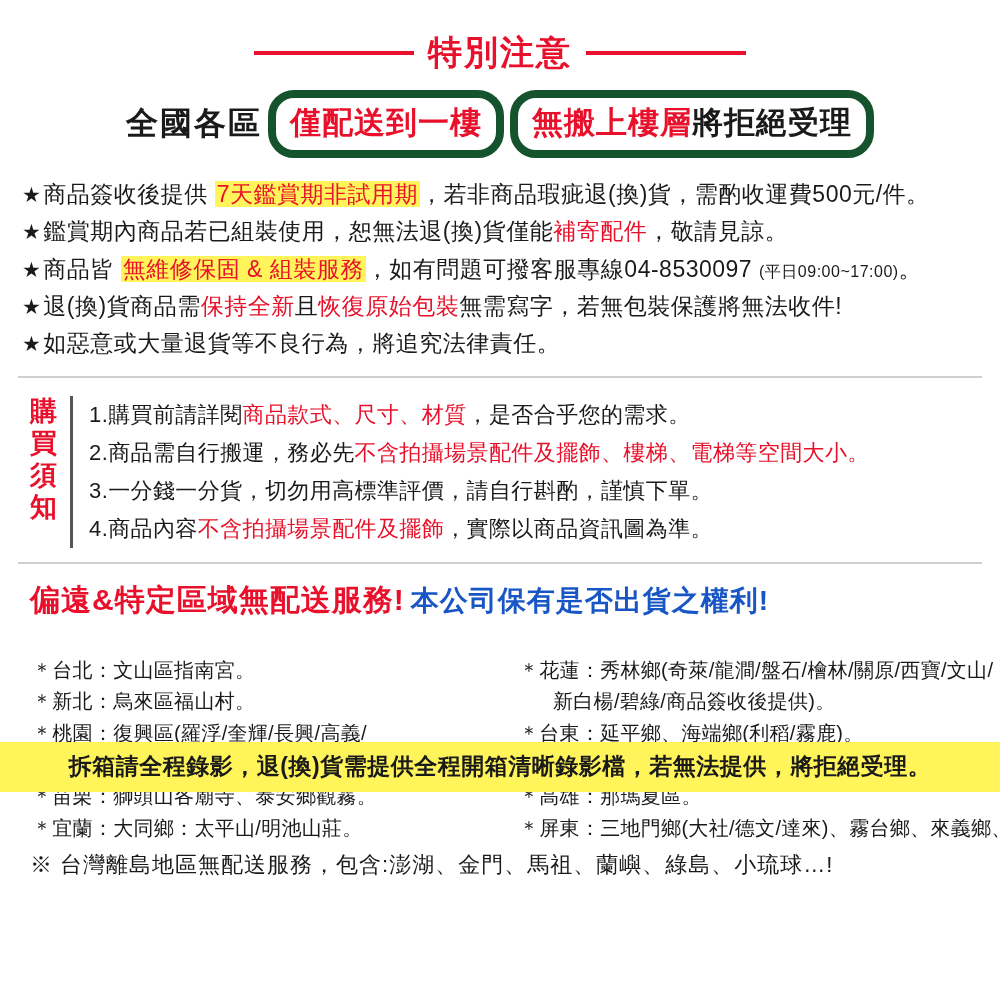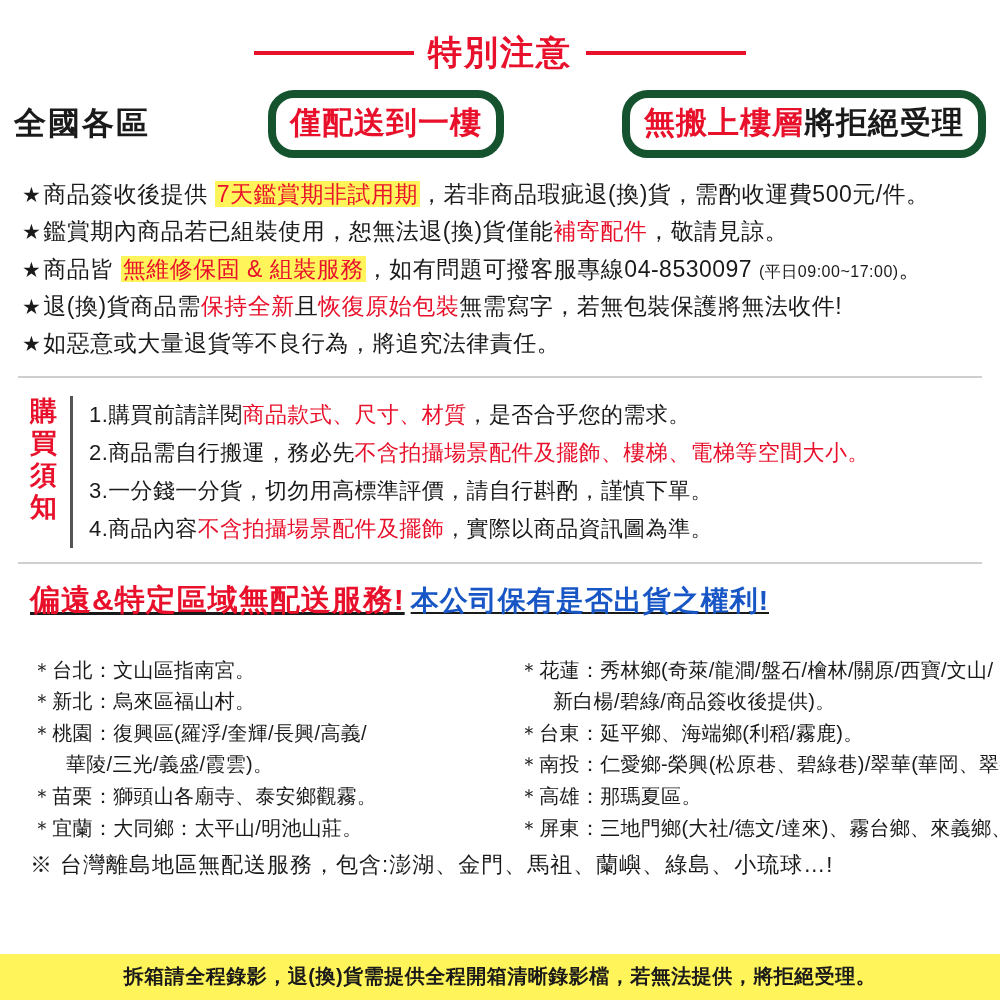--- a/index.html
+++ b/index.html
@@ -4,29 +4,29 @@
 <style>
   * { box-sizing: border-box; }
   html, body { margin:0; padding:0; }
   body {
     width:1000px; height:1000px;
     background:#ffffff;
     font-family:"Liberation Sans", sans-serif;
     color:#1a1a1a;
     overflow:hidden;
   }
-  .page { position:relative; width:1000px; height:1000px; padding:0 14px; }
+  .page { position:relative; width:1000px; height:792px; padding:0 14px; }
 
   
   .header { display:flex; align-items:center; justify-content:center; gap:14px; padding-top:30px; }
   .header .rule { height:4px; background:#e8102a; width:160px; }
   .header .title { font-size:34px; font-weight:bold; color:#e8102a; letter-spacing:2px; white-space:nowrap; }
 
   
-  .banner { display:flex; align-items:center; justify-content:space-between; gap:6px; margin-top:14px; }
+  .banner { display:flex; align-items:center; justify-content:center; gap:6px; margin-top:14px; }
   .banner .plain { font-size:32px; font-weight:bold; letter-spacing:2px; }
   .pill {
     display:inline-flex; align-items:center;
     border:8px solid #14532d; border-radius:26px;
     padding:4px 14px 6px 14px;
     font-size:31px; font-weight:bold; color:#e8102a; letter-spacing:1px;
     white-space:nowrap;
   }
   .pill.mix { color:#1a1a1a; }
   .pill .hl { color:#e8102a; }
@@ -54,21 +54,21 @@
     line-height:1.18; letter-spacing:1px;
     padding-right:12px; border-right:3px solid #555;
     text-align:center;
   }
   .must-items { padding-left:16px; }
   .must-items .row {
     font-size:22px; line-height:1.72; letter-spacing:0.4px; white-space:nowrap;
   }
 
   
-  .remote-head { display:flex; align-items:baseline; gap:6px; margin-top:16px; padding-left:16px;text-decoration:underline; }
+  .remote-head { display:flex; align-items:baseline; gap:6px; margin-top:16px; padding-left:16px; }
   .remote-head .r1 { font-size:30px; font-weight:bold; color:#e8102a; letter-spacing:1px; }
   .remote-head .r2 { font-size:28px; font-weight:bold; color:#1756c4; letter-spacing:1px; }
 
   .remote-cols { display:flex; margin-top:10px; padding-left:18px;align-items:flex-end; }
   .remote-col { width:50%; }
   .remote-col.right { padding-left:10px;margin-top:24px; }
   .remote-col .row {
     font-size:20px; line-height:1.58; letter-spacing:0.3px; white-space:nowrap;
   }
   .remote-col .row.cont { padding-left:34px; }
@@ -76,21 +76,21 @@
   .island {
     margin-top:6px; padding-left:16px;
     font-size:22px; letter-spacing:1px; white-space:nowrap;
   }
 
   
   .footer {
     position:absolute; left:0; right:0; bottom:0;
     background:#fff45a;
     text-align:center;
-    font-size:20px; font-weight:bold; letter-spacing:0.5px;
+    font-size:23px; font-weight:bold; letter-spacing:0.5px;
     padding:9px 0 10px 0;
   }
 </style>
 </head>
 <body>
 
 <div class="page">
 
   <div class="header">
     <div class="rule"></div>

